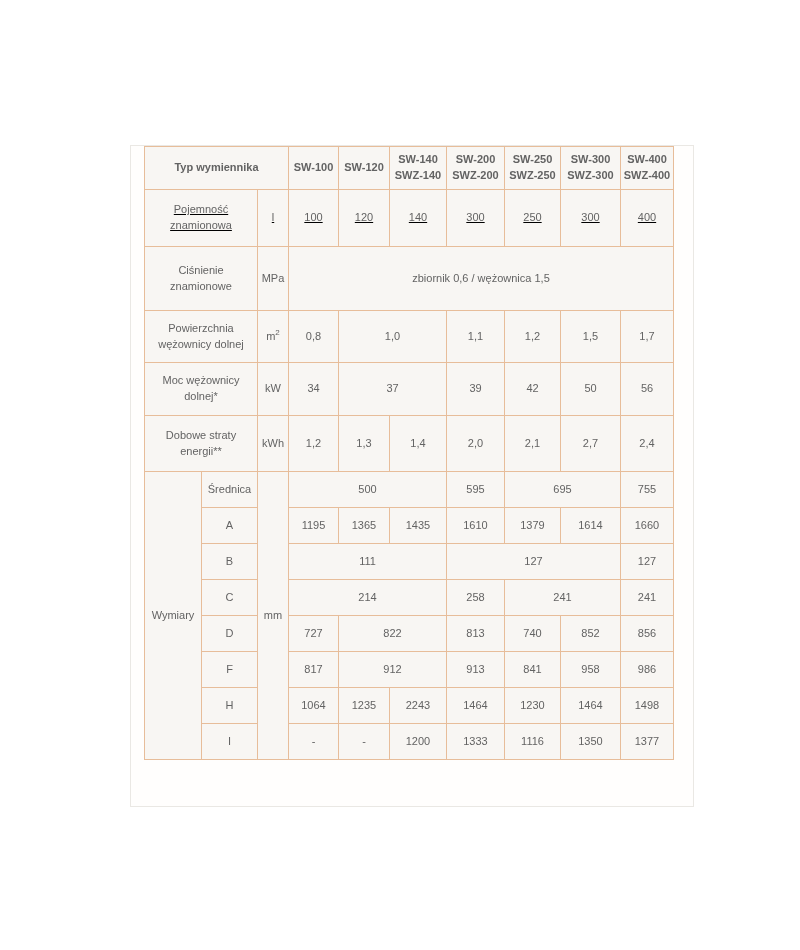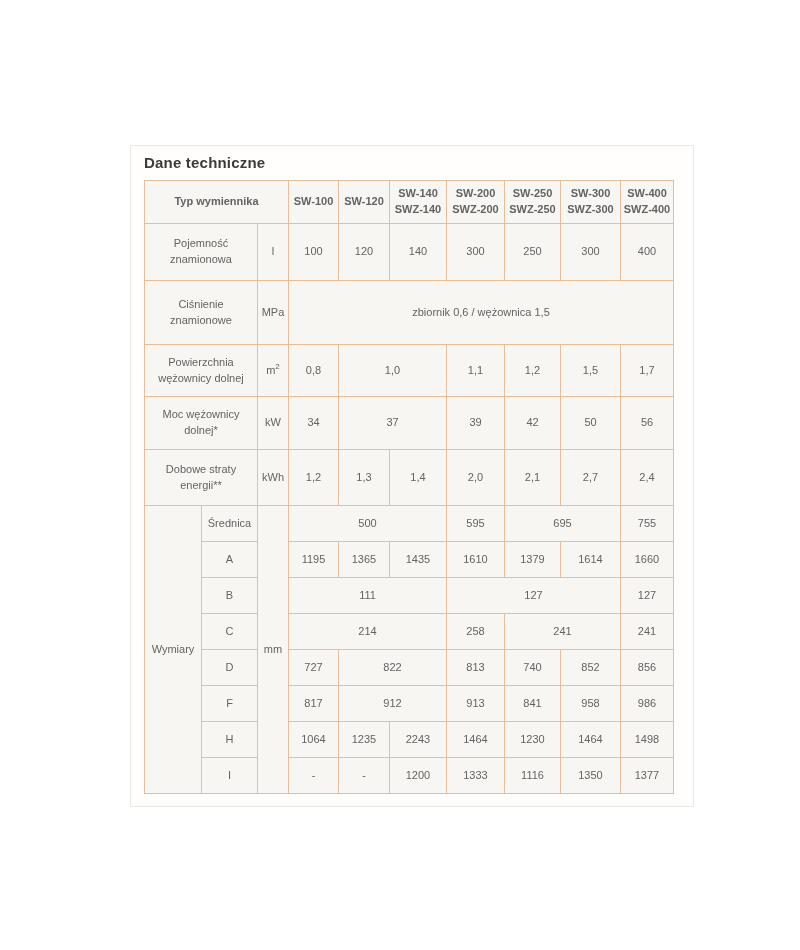--- a/index.html
+++ b/index.html
@@ -28,21 +28,20 @@
   td.c-head{font-weight:bold;color:#575757;}
   td.c-dimgroup{text-align:center;padding-left:2px;}
   tr.r-head{height:43px;}
   tr.r-dim{height:36px;}
   sup{font-size:8px;line-height:0;}
 </style>
 </head>
 <body>
 
 <div class="panel">
-  <div class="section-title">Dane techniczne</div>
   <table class="tech" id="tt">
     <colgroup>
       <col style="width:57px">
         <col style="width:56px">
         <col style="width:31px">
       <col style="width:50px">
         <col style="width:51px">
         <col style="width:57px">
       <col style="width:58px">
         <col style="width:56px">
@@ -53,21 +52,21 @@
         <tr class="r-head">
           <td class="c-label c-head" colspan="3">Typ wymiennika</td>
           <td class="c-head">SW-100</td>
           <td class="c-head">SW-120</td>
           <td class="c-head">SW-140<br>SWZ-140</td>
           <td class="c-head">SW-200<br>SWZ-200</td>
           <td class="c-head">SW-250<br>SWZ-250</td>
           <td class="c-head">SW-300<br>SWZ-300</td>
           <td class="c-head">SW-400<br>SWZ-400</td>
         </tr>
-        <tr class="r-main" style="height: 57px;">
+        <tr class="r-main" style="height: 57px; text-decoration: underline;">
           <td class="c-label" colspan="2">Pojemność znamionowa</td>
           <td>l</td>
           <td>100</td>
           <td>120</td>
           <td>140</td>
           <td>300</td>
           <td>250</td>
           <td>300</td>
           <td>400</td>
         </tr>

